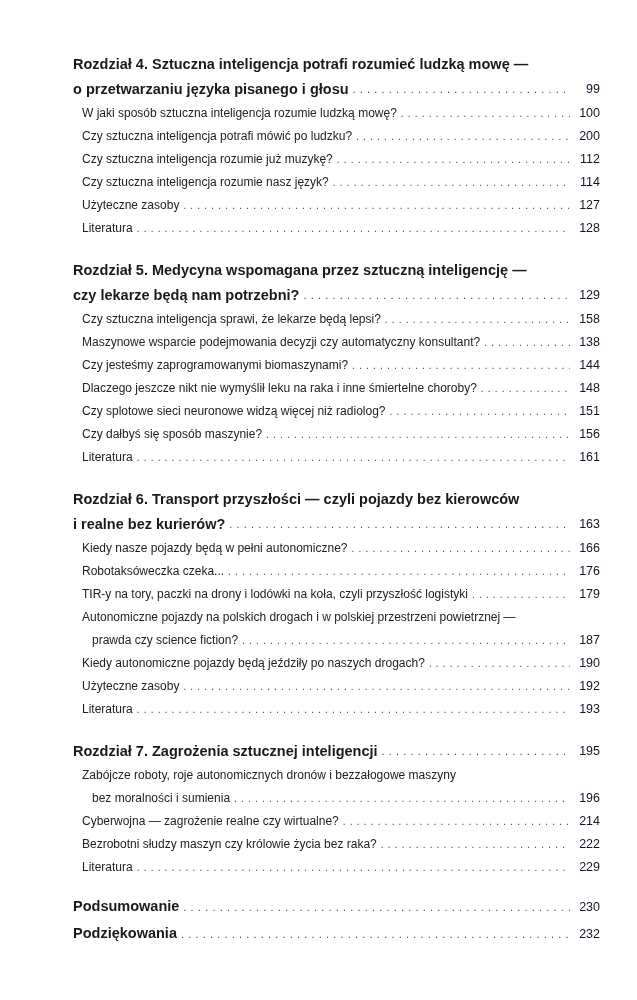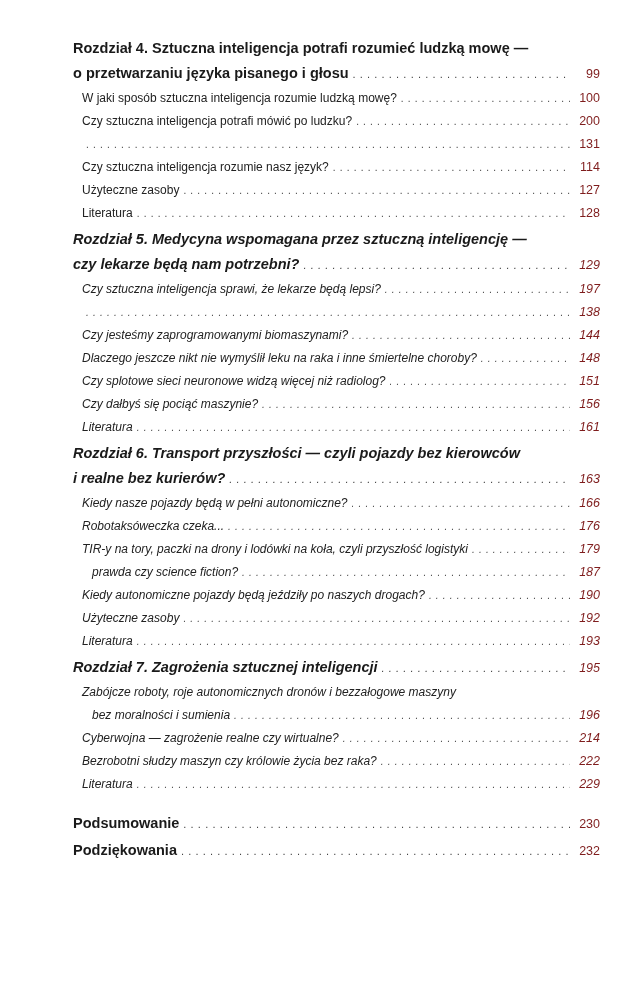--- a/index.html
+++ b/index.html
@@ -1,32 +1,32 @@
 <!DOCTYPE html>
 <html><head>
   <meta charset="utf-8">
   <style>
     html, body { margin: 0; padding: 0; }
     body {
       width: 637px; height: 1000px; background: #ffffff; overflow: hidden;
       font-family: "Liberation Sans", sans-serif; color: #1a1a1a;
       position: relative;
     }
-    .toc { position: absolute; left: 73px; top: 36px; width: 527px; }
+    .toc { position: absolute; left: 73px; top: 52px; width: 527px; }
     .chapter { margin-bottom: 0; }
-    .chapter + .chapter { margin-top: 2px; font-style: italic; }
+    .chapter + .chapter { margin-top: 18px; }
     .ch-title-line { font-weight: bold; font-size: 14.5px; line-height: 25px; white-space: nowrap; }
     .row { display: flex; align-items: baseline; }
     .row .txt { white-space: nowrap; }
     .row .dots {
       flex: 1; overflow: hidden; white-space: nowrap; margin: 0 6px 0 4px;
       letter-spacing: 4.2px; color: #444; font-weight: normal;
     }
-    .row .pg { min-width: 24px; text-align: right; font-weight: normal; font-size: 12.5px; color: #7f1d1d; }
-    .ch-row { font-weight: bold; font-size: 14.5px; line-height: 25px; }
+    .row .pg { min-width: 24px; text-align: right; font-weight: normal; font-size: 12.5px; color: #0f172a; }
+    .ch-row { font-weight: bold; font-size: 14.5px; line-height: 25px; align-items: flex-end; }
     .ch-row .dots { font-size: 11px; }
     .sub { font-size: 12px; line-height: 23px; padding-left: 9px; color: #222; justify-content: center; }
     .sub .dots { font-size: 10px; }
     .sub-first-line { white-space: nowrap; }
     .sub-cont { padding-left: 19px; }
     .single { font-weight: bold; font-size: 14.5px; line-height: 26px; }
     .single .dots { font-size: 11px; }
     .spacer-lg { height: 14px; }
   </style>
 </head>
@@ -45,22 +45,23 @@
         <span class="txt">W jaki sposób sztuczna inteligencja rozumie ludzką mowę?</span>
         <span class="dots">................................................................................................................................</span>
         <span class="pg">100</span>
       </div>
     <div class="row sub">
         <span class="txt">Czy sztuczna inteligencja potrafi mówić po ludzku?</span>
         <span class="dots">................................................................................................................................</span>
         <span class="pg">200</span>
       </div>
     <div class="row sub">
-        <span class="dots">................................................................................................................................</span>
-        <span class="pg">131</span>
+        <span class="txt">Czy sztuczna inteligencja rozumie już muzykę?</span>
+        <span class="dots">................................................................................................................................</span>
+        <span class="pg">112</span>
       </div>
     <div class="row sub">
         <span class="txt">Czy sztuczna inteligencja rozumie nasz język?</span>
         <span class="dots">................................................................................................................................</span>
         <span class="pg">114</span>
       </div>
     <div class="row sub">
         <span class="txt">Użyteczne zasoby</span>
         <span class="dots">................................................................................................................................</span>
         <span class="pg">127</span>
@@ -75,43 +76,44 @@
   <div class="chapter">
     <div class="ch-title-line">Rozdział 5. Medycyna wspomagana przez sztuczną inteligencję —</div>
     <div class="row ch-row">
       <span class="txt">czy lekarze będą nam potrzebni?</span>
       <span class="dots">................................................................................................................................</span>
       <span class="pg">129</span>
     </div>
     <div class="row sub">
         <span class="txt">Czy sztuczna inteligencja sprawi, że lekarze będą lepsi?</span>
         <span class="dots">................................................................................................................................</span>
-        <span class="pg">197</span>
-      </div>
-    <div class="row sub">
+        <span class="pg">158</span>
+      </div>
+    <div class="row sub">
+        <span class="txt">Maszynowe wsparcie podejmowania decyzji czy automatyczny konsultant?</span>
         <span class="dots">................................................................................................................................</span>
         <span class="pg">138</span>
       </div>
     <div class="row sub">
         <span class="txt">Czy jesteśmy zaprogramowanymi biomaszynami?</span>
         <span class="dots">................................................................................................................................</span>
         <span class="pg">144</span>
       </div>
     <div class="row sub">
         <span class="txt">Dlaczego jeszcze nikt nie wymyślił leku na raka i inne śmiertelne choroby?</span>
         <span class="dots">................................................................................................................................</span>
         <span class="pg">148</span>
       </div>
     <div class="row sub">
         <span class="txt">Czy splotowe sieci neuronowe widzą więcej niż radiolog?</span>
         <span class="dots">................................................................................................................................</span>
         <span class="pg">151</span>
       </div>
     <div class="row sub">
-        <span class="txt">Czy dałbyś się pociąć maszynie?</span>
+        <span class="txt">Czy dałbyś się sposób maszynie?</span>
         <span class="dots">................................................................................................................................</span>
         <span class="pg">156</span>
       </div>
     <div class="row sub">
         <span class="txt">Literatura</span>
         <span class="dots">................................................................................................................................</span>
         <span class="pg">161</span>
       </div>
   </div>
 
@@ -130,20 +132,21 @@
     <div class="row sub">
         <span class="txt">Robotaksóweczka czeka...</span>
         <span class="dots">................................................................................................................................</span>
         <span class="pg">176</span>
       </div>
     <div class="row sub">
         <span class="txt">TIR-y na tory, paczki na drony i lodówki na koła, czyli przyszłość logistyki</span>
         <span class="dots">................................................................................................................................</span>
         <span class="pg">179</span>
       </div>
+    <div class="sub sub-first-line">Autonomiczne pojazdy na polskich drogach i w polskiej przestrzeni powietrznej —</div>
     <div class="row sub sub-cont">
         <span class="txt">prawda czy science fiction?</span>
         <span class="dots">................................................................................................................................</span>
         <span class="pg">187</span>
       </div>
     <div class="row sub">
         <span class="txt">Kiedy autonomiczne pojazdy będą jeździły po naszych drogach?</span>
         <span class="dots">................................................................................................................................</span>
         <span class="pg">190</span>
       </div>

